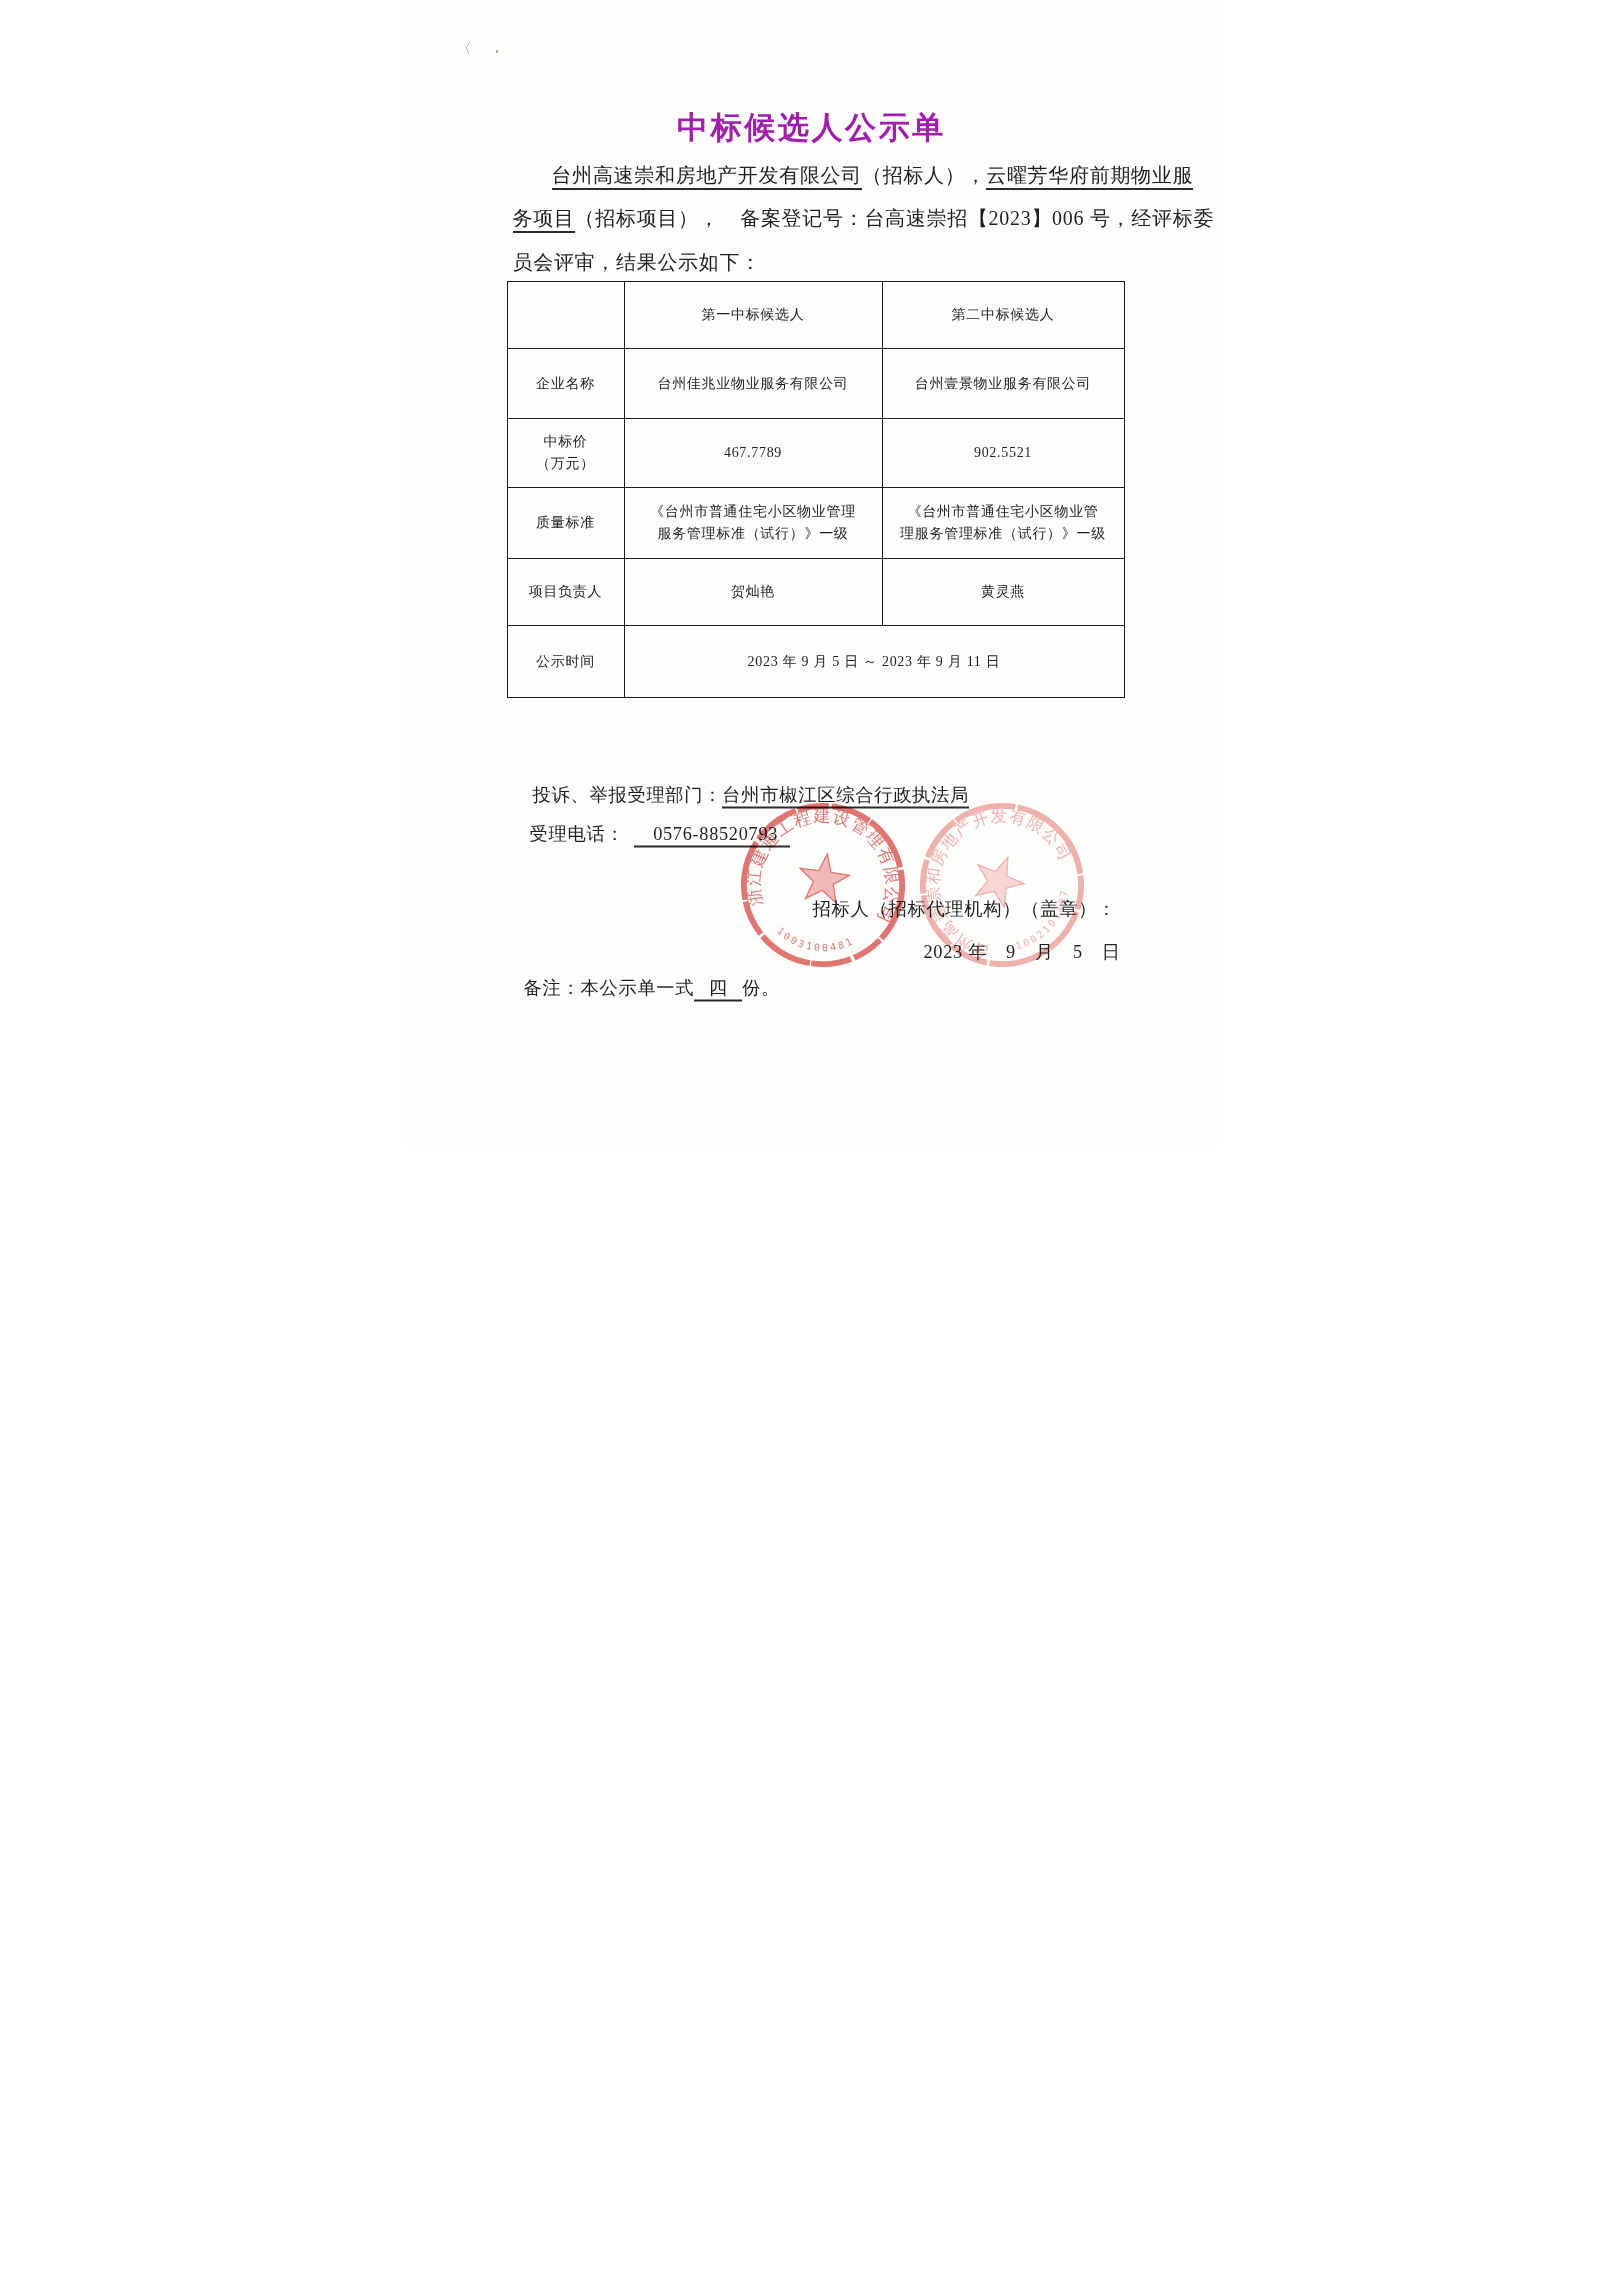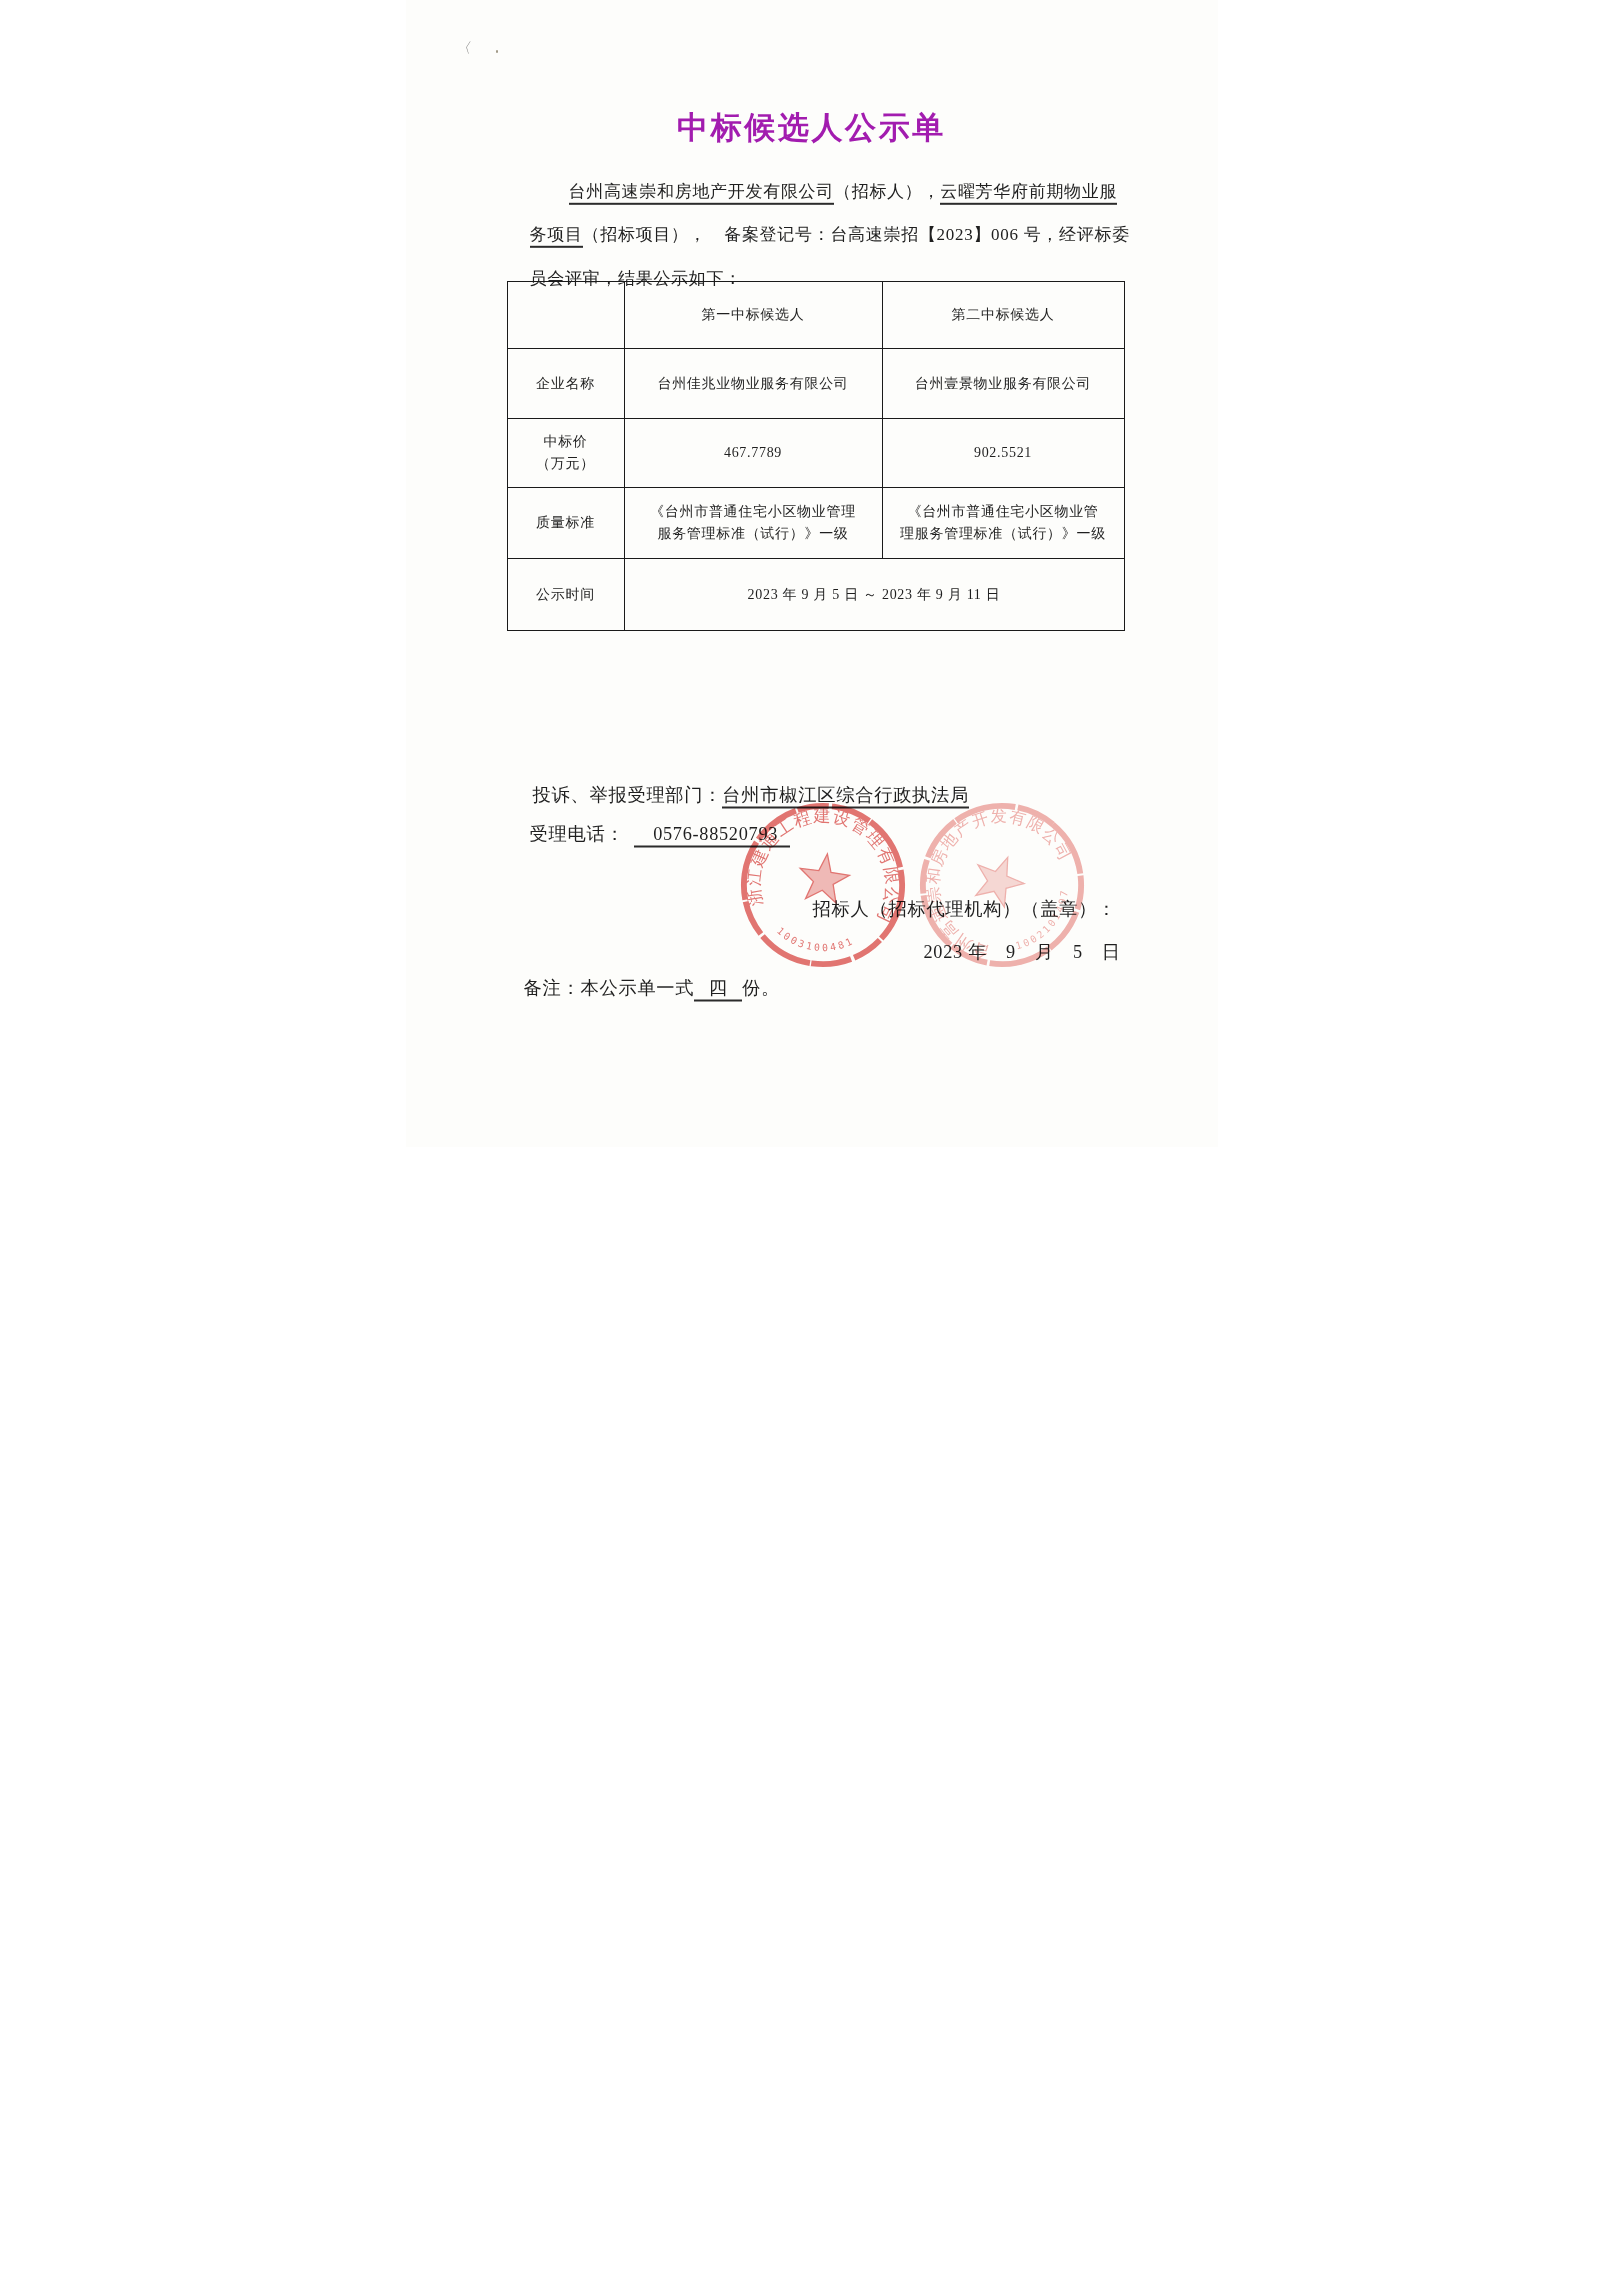--- a/index.html
+++ b/index.html
@@ -26,23 +26,23 @@
   }
   .title{
     position:absolute;top:128px;left:0;width:100%;
     transform:translateY(-50%);
     margin:0;text-align:center;
     font-family:"Liberation Sans","DejaVu Sans",sans-serif;
     font-size:31px;font-weight:bold;letter-spacing:2.6px;
     color:#a21caf;
   }
   .intro{
-    position:absolute;left:107px;width:619px;margin:17px;
+    position:absolute;left:107px;width:619px;margin:0;
     transform:translateY(-50%);
-    font-size:17px;line-height:1.2;
+    font-size:20px;line-height:1.2;
     letter-spacing:0.7px;
     white-space:nowrap;
   }
   .intro.l1{top:175px;padding-left:39px;}
   .intro.l2{top:218px;}
   .intro.l3{top:262px;}
   .u{border-bottom:2px solid #2b2b2b;padding-bottom:2px;}
   
   .tbl-wrap{position:absolute;left:101px;top:281px;}
   table.bid{
@@ -121,20 +121,25 @@
         <td>467.7789</td>
         <td>902.5521</td>
       </tr>
       <tr class="r4">
         <td>质量标准</td>
         <td>《台州市普通住宅小区物业管理
 服务管理标准（试行）》一级</td>
         <td>《台州市普通住宅小区物业管
 理服务管理标准（试行）》一级</td>
       </tr>
+      <tr class="r5">
+        <td>项目负责人</td>
+        <td>贺灿艳</td>
+        <td>黄灵燕</td>
+      </tr>
       <tr class="r6">
         <td>公示时间</td>
         <td colspan="2">2023 年 9 月 5 日 ～ 2023 年 9 月 11 日</td>
       </tr>
     </tbody>
       </table>
   </div>
 
   <p class="fline complaint"><span>投诉、举报受理部门：</span><span class="u">台州市椒江区综合行政执法局</span></p>
 

